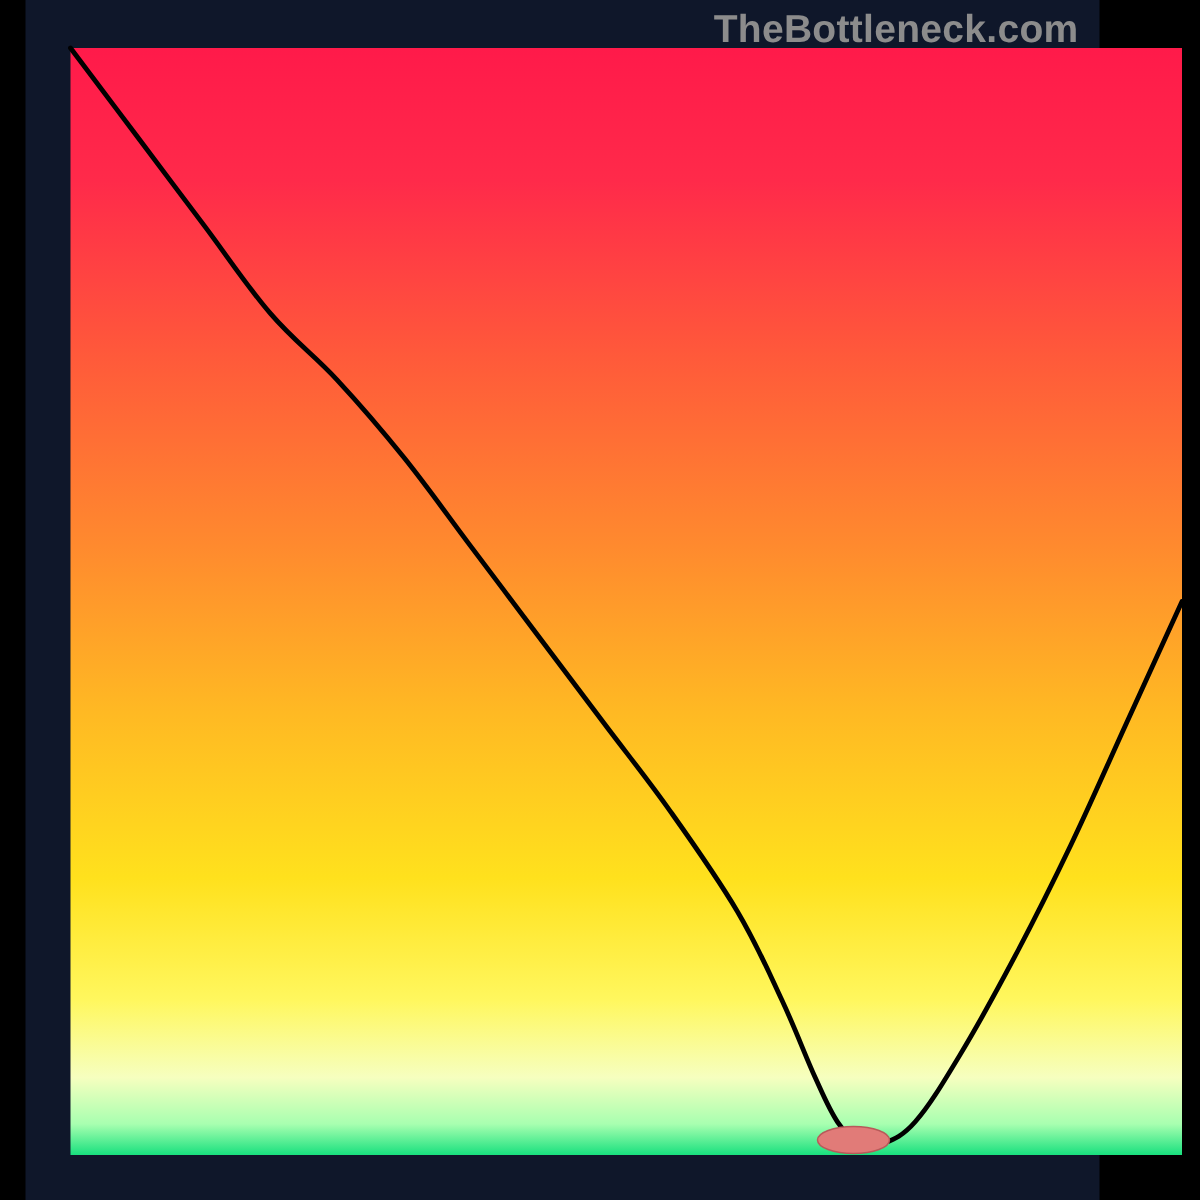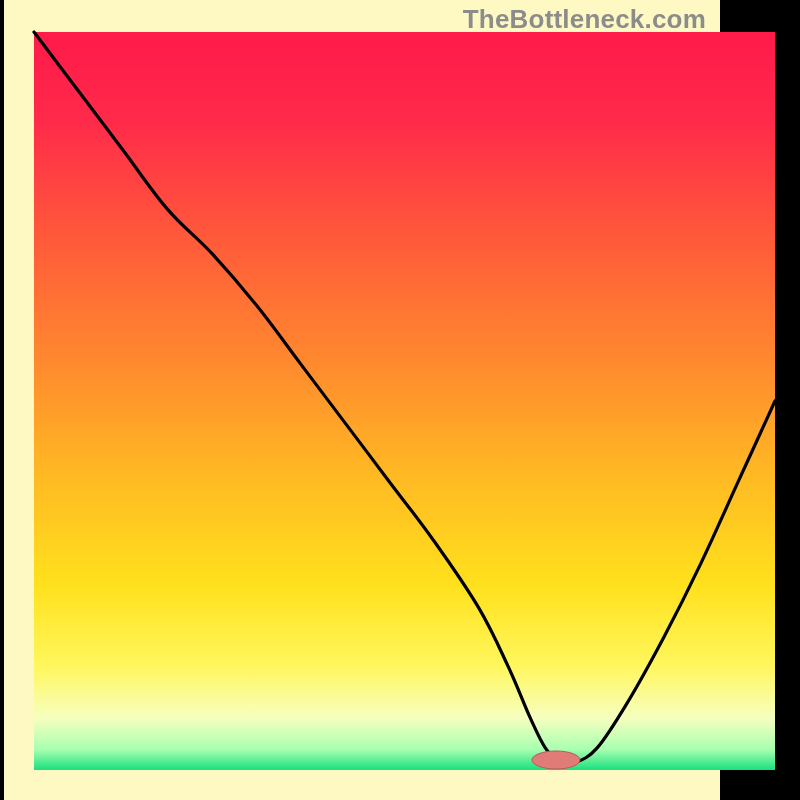--- a/index.html
+++ b/index.html
@@ -5,25 +5,25 @@
   html, body {
     margin: 0;
     padding: 0;
     width: 800px;
     height: 800px;
     background: #000;
     overflow: hidden;
   }
   .frame {
     position: absolute;
-    left: 4px;
+    left: 17px;
     top: 0;
     width: 716px;
     height: 800px;
-    background: #fef9c3;
+    background: #0f172a;
   }
   .watermark {
     position: absolute;
     top: 4px;
     right: 14px;
     font-family: Arial, Helvetica, sans-serif;
     font-size: 26px;
     font-weight: 600;
     color: #8c8c8c;
     letter-spacing: 0.2px;

